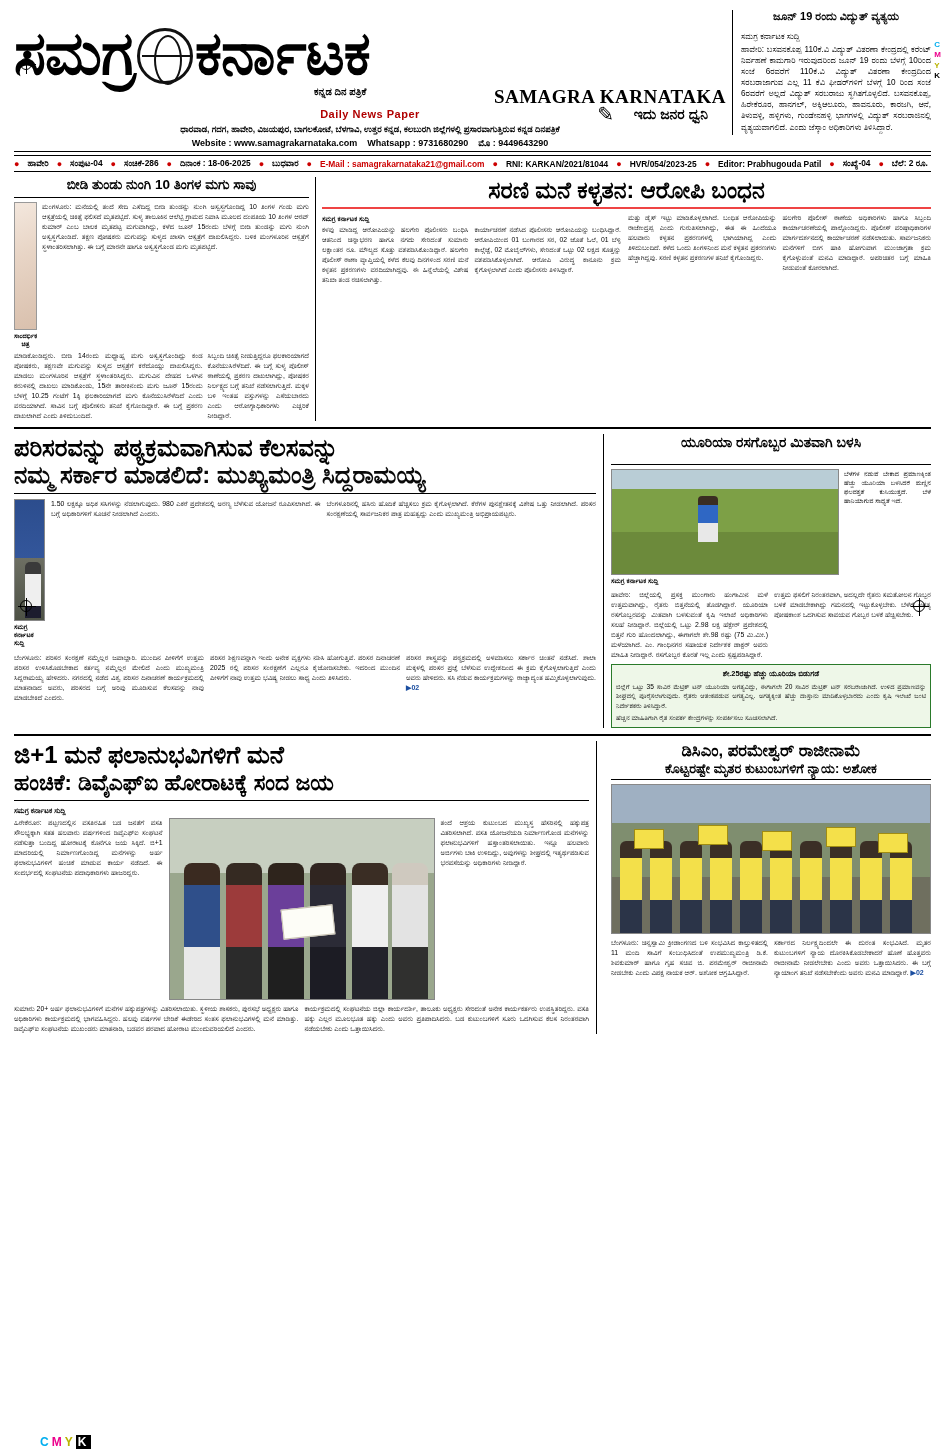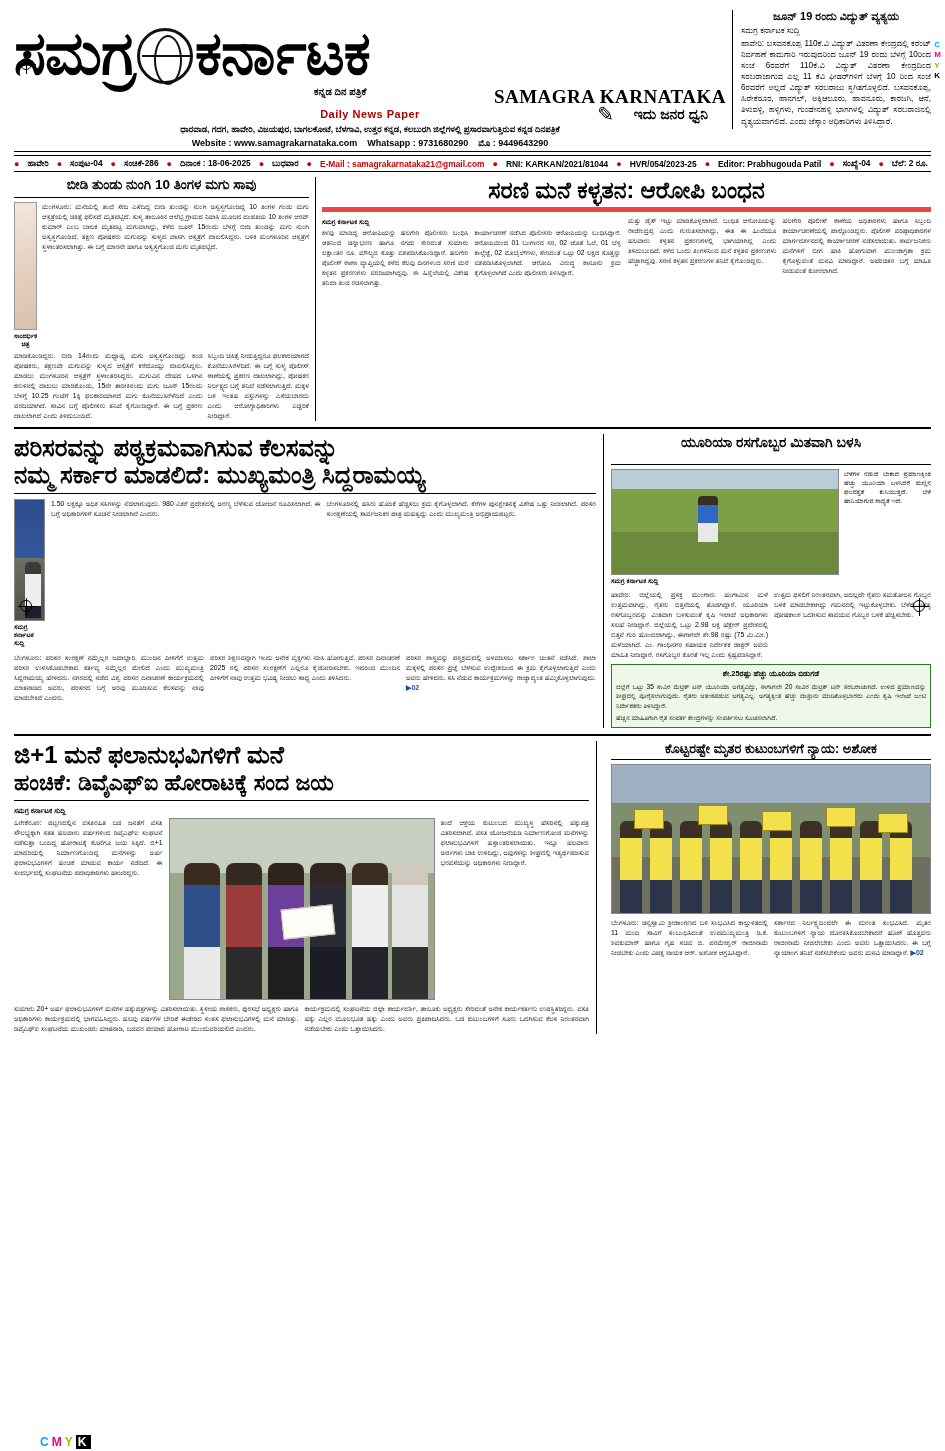--- a/index.html
+++ b/index.html
@@ -106,21 +106,21 @@
     font-weight: bold;
   }
   .mast-right {
     flex: 1 1 auto;
     padding-left: 8px;
     border-left: 1px solid #000;
     margin-left: 6px;
     position: relative;
   }
   .mast-right h4 {
-    margin: 0 0 2px 0;
+    margin: 0 0 8px 0;
     font-size: 11px;
     font-weight: bold;
     text-align: center;
   }
   .mast-right p {
     margin: 0 0 2px 0;
     font-size: 8.2px;
     line-height: 1.35;
     text-align: justify;
   }
@@ -189,21 +189,21 @@
   .baby-cap { font-size: 6.4px; text-align:center; font-weight:bold; margin-top:2px;}
   .narrow-col { flex: 1 1 auto; font-size: 6.9px; line-height: 1.45; text-align: justify; }
 
   .story-police { flex: 1 1 auto; }
   .story-police .hl {
     font-size: 23px;
     font-weight: bold;
     text-align: center;
     line-height: 1.15;
     margin-bottom: 4px;
-    border-bottom: 5px solid #ef4444;
+    border-bottom: 2px solid #ef4444;
     padding-bottom: 4px;
   }
   .police-flex { display: flex; gap: 7px; }
   .police-img {
     flex: 0 0 288px;
     height: 228px;
     border: 1px solid #888;
     background: linear-gradient(to bottom,#b8c4ae 0%, #9fae94 55%, #7d8c72 100%);
     position: relative;
     overflow: hidden;
@@ -507,20 +507,21 @@
         </div>
         <div class="bl-col">ತಂದೆ ಆಶ್ರಯ ಕುಟುಂಬದ ಮುಖ್ಯಸ್ಥ ಹೆಸರಿನಲ್ಲಿ ಹಕ್ಕುಪತ್ರ ವಿತರಿಸಲಾಗಿದೆ. ವಸತಿ ಯೋಜನೆಯಡಿ ನಿರ್ಮಾಣಗೊಂಡ ಮನೆಗಳನ್ನು ಫಲಾನುಭವಿಗಳಿಗೆ ಹಸ್ತಾಂತರಿಸಲಾಯಿತು. ಇನ್ನೂ ಹಲವಾರು ಅರ್ಜಿಗಳು ಬಾಕಿ ಉಳಿದಿದ್ದು, ಅವುಗಳನ್ನು ಶೀಘ್ರದಲ್ಲಿ ಇತ್ಯರ್ಥಪಡಿಸುವ ಭರವಸೆಯನ್ನು ಅಧಿಕಾರಿಗಳು ನೀಡಿದ್ದಾರೆ.</div>
       </div>
       <div style="display:flex;gap:6px;margin-top:4px;">
         <div class="bl-col">ಸುಮಾರು 20+ ಅರ್ಹ ಫಲಾನುಭವಿಗಳಿಗೆ ಮನೆಗಳ ಹಕ್ಕುಪತ್ರಗಳನ್ನು ವಿತರಿಸಲಾಯಿತು. ಸ್ಥಳೀಯ ಶಾಸಕರು, ಪುರಸಭೆ ಅಧ್ಯಕ್ಷರು ಹಾಗೂ ಅಧಿಕಾರಿಗಳು ಕಾರ್ಯಕ್ರಮದಲ್ಲಿ ಭಾಗವಹಿಸಿದ್ದರು. ಹಲವು ವರ್ಷಗಳ ಬೇಡಿಕೆ ಈಡೇರಿದ ಸಂತಸ ಫಲಾನುಭವಿಗಳಲ್ಲಿ ಮನೆ ಮಾಡಿತ್ತು. ಡಿವೈಎಫ್ಐ ಸಂಘಟನೆಯ ಮುಖಂಡರು ಮಾತನಾಡಿ, ಬಡವರ ಪರವಾದ ಹೋರಾಟ ಮುಂದುವರಿಯಲಿದೆ ಎಂದರು.</div>
         <div class="bl-col">ಕಾರ್ಯಕ್ರಮದಲ್ಲಿ ಸಂಘಟನೆಯ ಜಿಲ್ಲಾ ಕಾರ್ಯದರ್ಶಿ, ತಾಲೂಕು ಅಧ್ಯಕ್ಷರು ಸೇರಿದಂತೆ ಅನೇಕ ಕಾರ್ಯಕರ್ತರು ಉಪಸ್ಥಿತರಿದ್ದರು. ವಸತಿ ಹಕ್ಕು ಎಲ್ಲರ ಮೂಲಭೂತ ಹಕ್ಕು ಎಂದು ಅವರು ಪ್ರತಿಪಾದಿಸಿದರು. ಬಡ ಕುಟುಂಬಗಳಿಗೆ ಸೂರು ಒದಗಿಸುವ ಕೆಲಸ ನಿರಂತರವಾಗಿ ನಡೆಯಬೇಕು ಎಂದು ಒತ್ತಾಯಿಸಿದರು.</div>
       </div>
     </div>
 
     <div class="br">
+      <div class="br-hl">ಡಿಸಿಎಂ, ಪರಮೇಶ್ವರ್ ರಾಜೀನಾಮೆ</div>
       <div class="br-hl2">ಕೊಟ್ಟರಷ್ಟೇ ಮೃತರ ಕುಟುಂಬಗಳಿಗೆ ನ್ಯಾಯ: ಅಶೋಕ</div>
       <div class="br-img photo">
         <div class="prot-person" style="left:8px;"></div>
         <div class="prot-person" style="left:38px;"></div>
         <div class="prot-person" style="left:68px;"></div>
         <div class="prot-person" style="left:98px;"></div>
         <div class="prot-person" style="left:128px;"></div>
         <div class="prot-person" style="left:158px;"></div>
         <div class="prot-person" style="left:188px;"></div>
         <div class="prot-person" style="left:218px;"></div>

